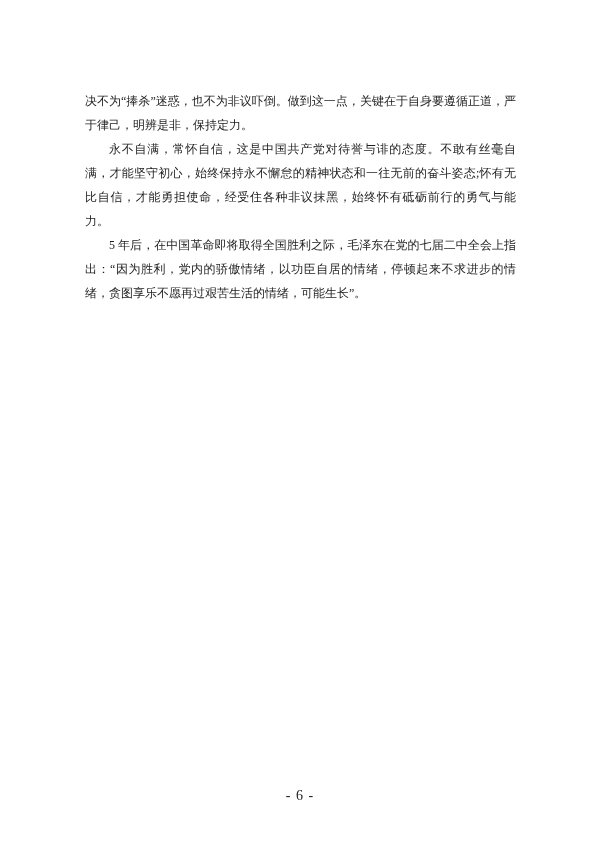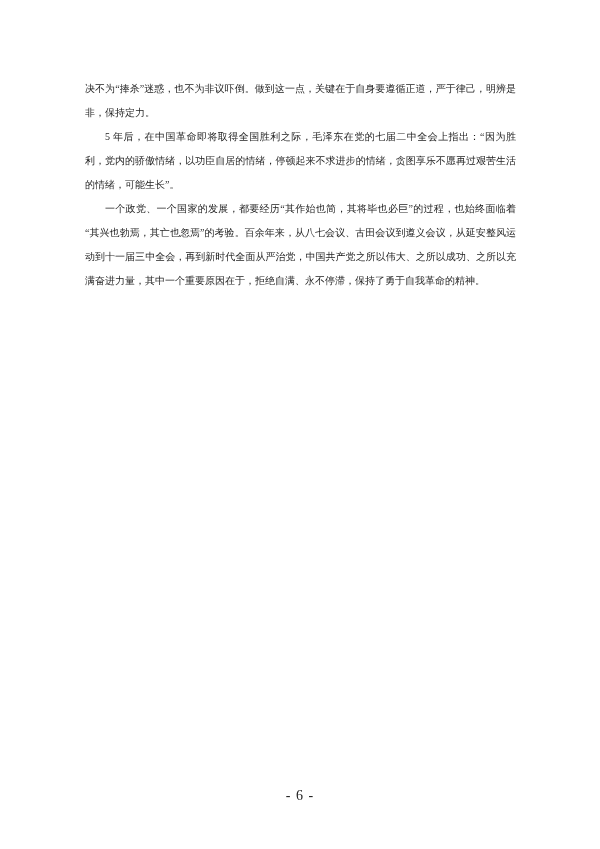--- a/index.html
+++ b/index.html
@@ -11,23 +11,23 @@
     position: relative;
     width: 600px;
     height: 849px;
     background: #ffffff;
     overflow: hidden;
     font-family: "Liberation Serif", "DejaVu Serif", serif;
   }
   .text-block {
     position: absolute;
     left: 85px;
-    top: 77px;
+    top: 89px;
     width: 431px;
-    font-size: 10px;
+    font-size: 12px;
     line-height: 24px;
     color: #1d1d1d;
     text-align: justify;
     text-justify: inter-ideograph;
     word-break: break-all;
   }
   .text-block p {
     margin: 0;
     padding: 0;
   }
@@ -45,17 +45,17 @@
     color: #222222;
     letter-spacing: 1px;
   }
 </style>
 </head>
 <body>
 
 <div class="page">
   <div class="text-block">
     <p class="para">决不为“捧杀”迷惑，也不为非议吓倒。做到这一点，关键在于自身要遵循正道，严于律己，明辨是非，保持定力。</p>
+    <p class="para indent">永不自满，常怀自信，这是中国共产党对待誉与诽的态度。不敢有丝毫自满，才能坚守初心，始终保持永不懈怠的精神状态和一往无前的奋斗姿态;怀有无比自信，才能勇担使命，经受住各种非议抹黑，始终怀有砥砺前行的勇气与能力。</p>
     <p class="para indent">5 年后，在中国革命即将取得全国胜利之际，毛泽东在党的七届二中全会上指出：“因为胜利，党内的骄傲情绪，以功臣自居的情绪，停顿起来不求进步的情绪，贪图享乐不愿再过艰苦生活的情绪，可能生长”。</p>
-    <p class="para indent">一个政党、一个国家的发展，都要经历“其作始也简，其将毕也必巨”的过程，也始终面临着“其兴也勃焉，其亡也忽焉”的考验。百余年来，从八七会议、古田会议到遵义会议，从延安整风运动到十一届三中全会，再到新时代全面从严治党，中国共产党之所以伟大、之所以成功、之所以充满奋进力量，其中一个重要原因在于，拒绝自满、永不停滞，保持了勇于自我革命的精神。</p>
   </div>
   <div class="page-number">- 6 -</div>
 </div>
 
 </body></html>

